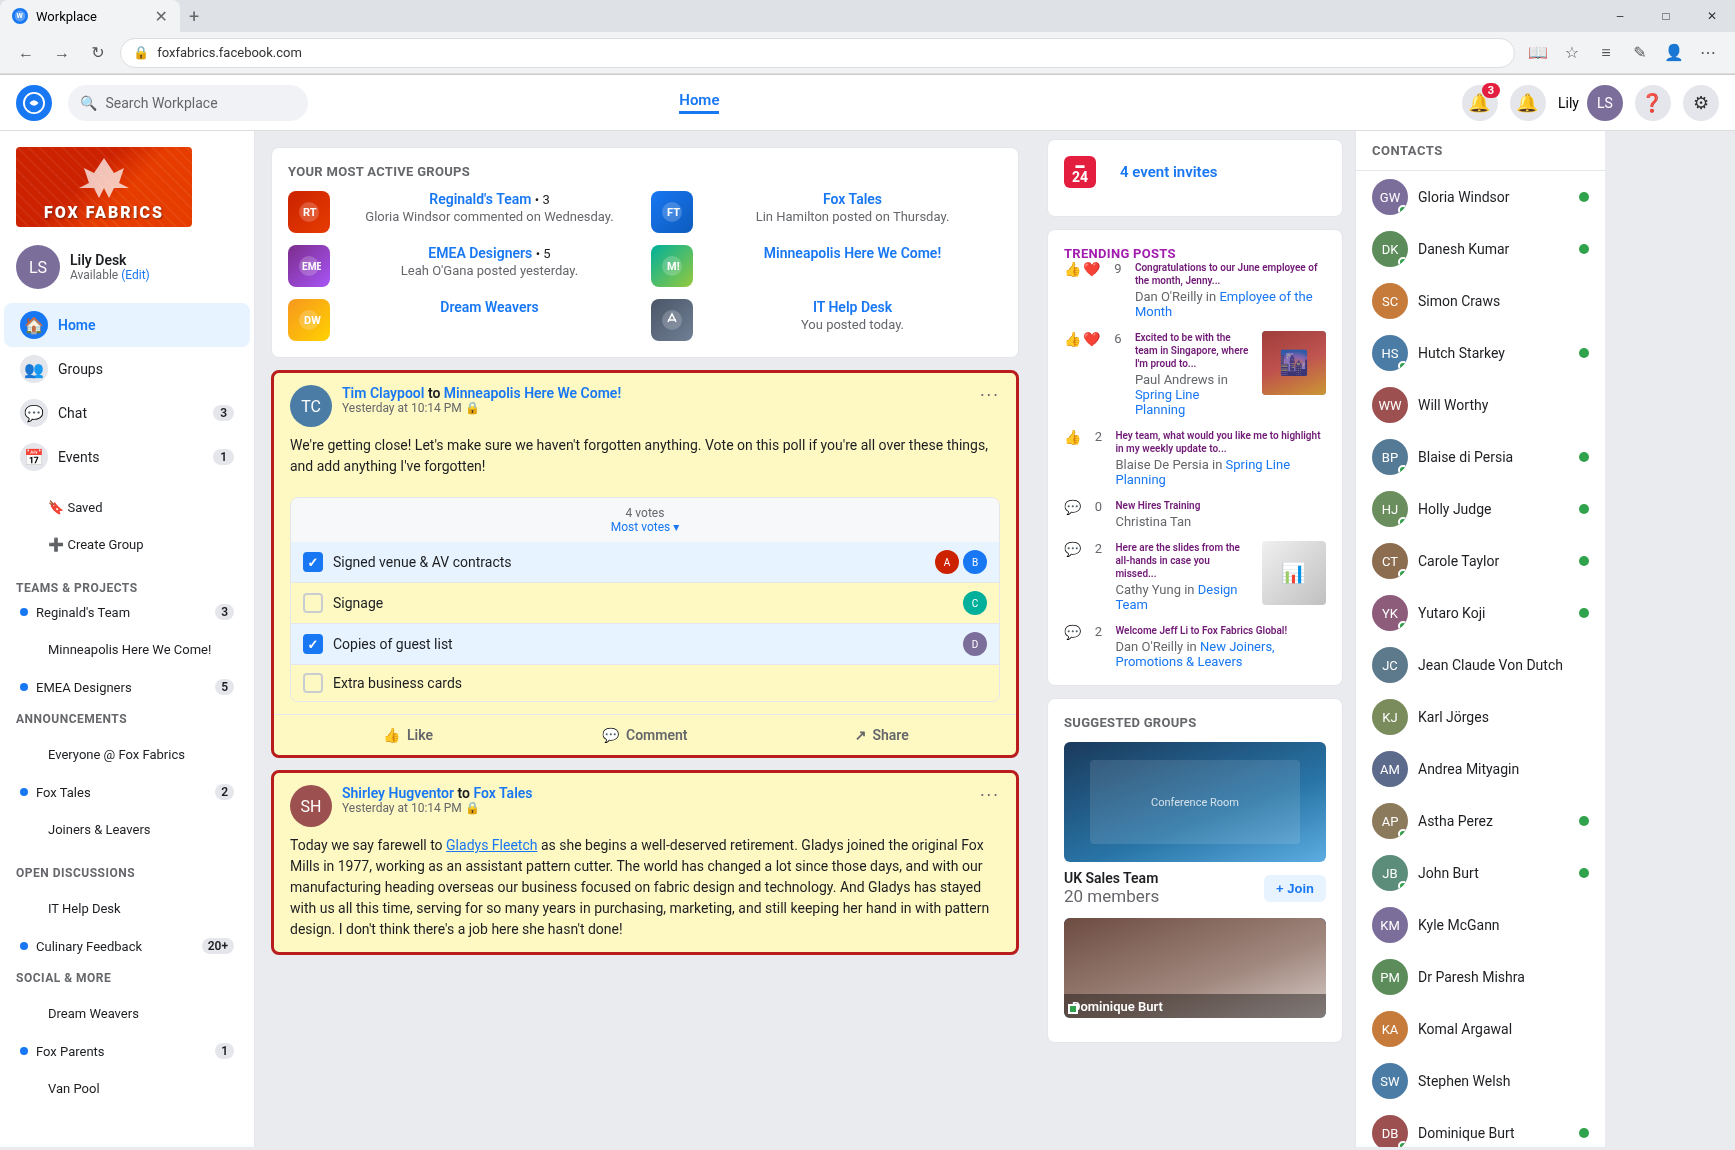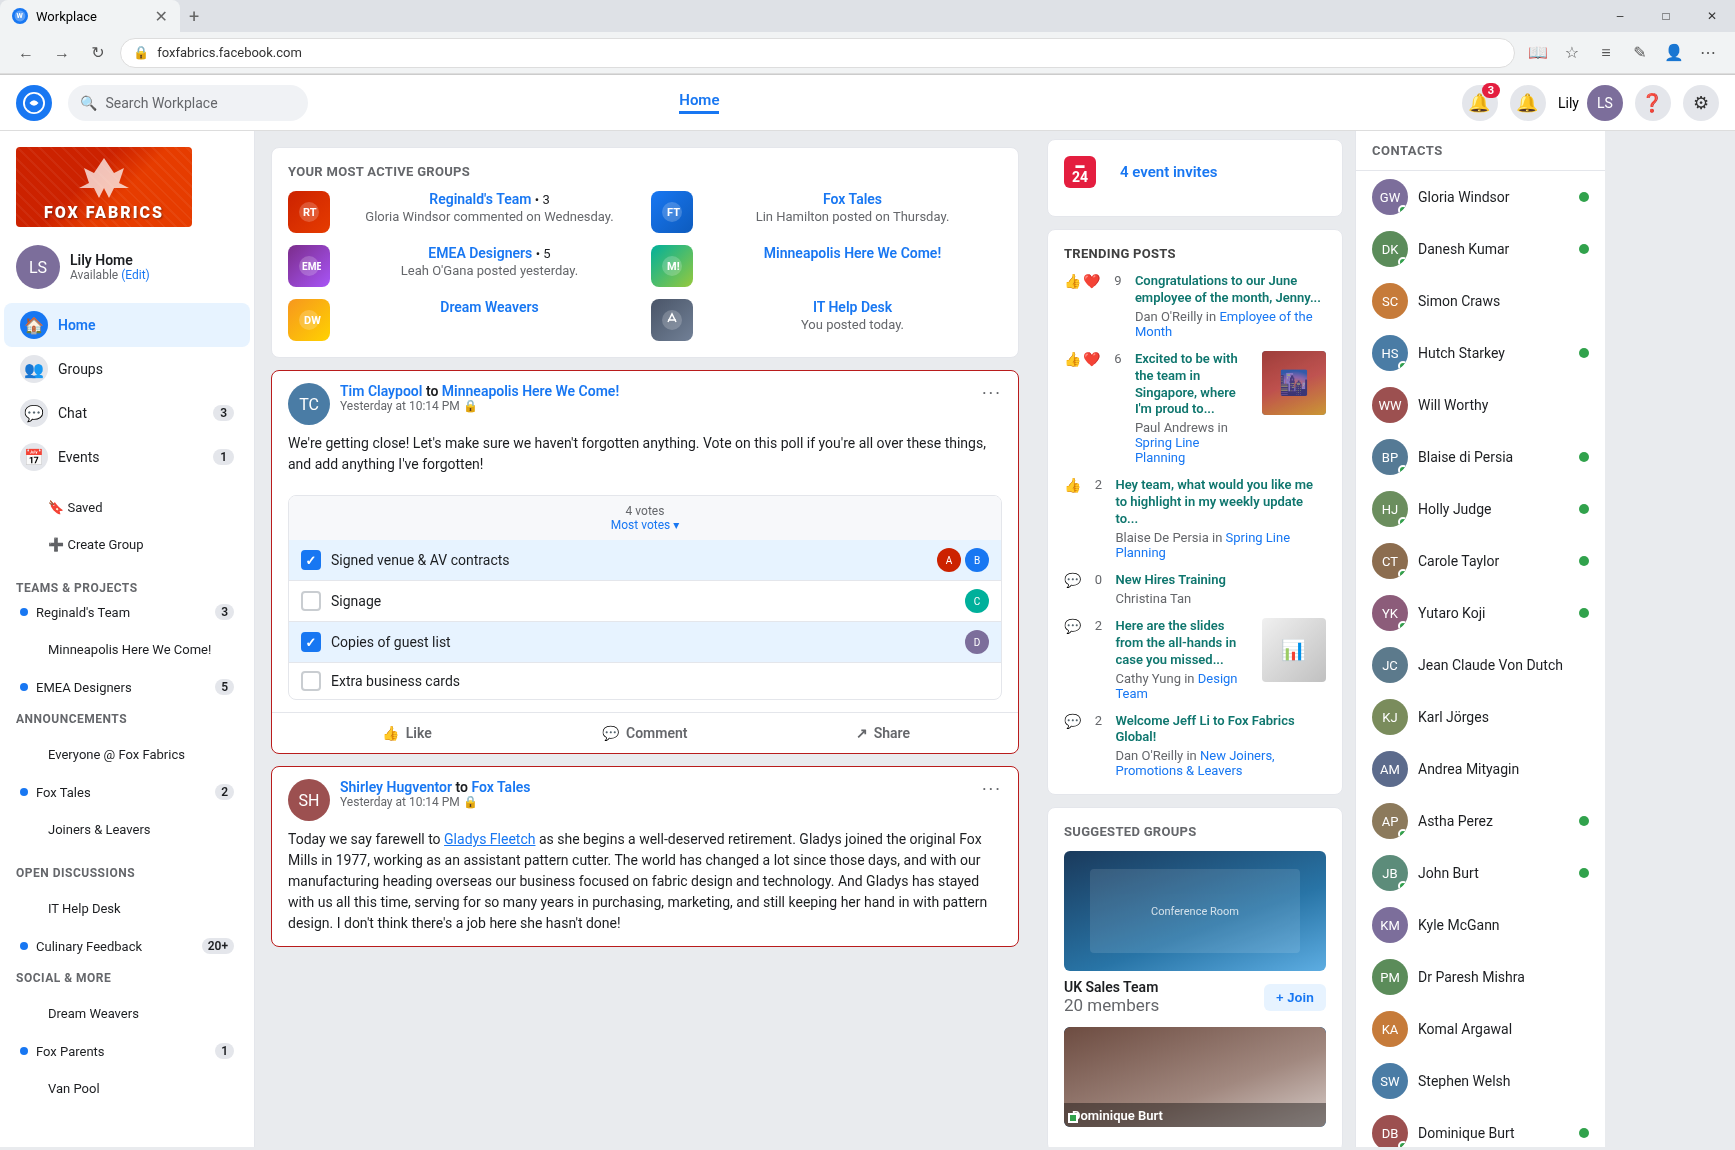--- a/index.html
+++ b/index.html
@@ -76,21 +76,21 @@
     .group-icon-purple { background: linear-gradient(135deg, #7b2d8b, #a855f7); }
     .group-icon-green { background: linear-gradient(135deg, #00b09b, #96c93d); }
     .group-icon-orange { background: linear-gradient(135deg, #f7971e, #ffd200); }
     .group-icon-gray { background: linear-gradient(135deg, #4a5568, #718096); }
     .group-info { flex: 1; text-align: center; }
     .group-name { font-size: 14px; font-weight: 600; color: #1877f2; cursor: pointer; }
     .group-name .count { color: #1c1e21; font-weight: normal; font-size: 13px; }
     .group-activity { font-size: 13px; color: #65676b; margin-top: 2px; }
 
     
-    .post-card { background: #ffffff; border-radius: 8px; padding: 0; margin-bottom: 12px; border: 1px solid #b91c1c; overflow: hidden; }
+    .post-card { background: #fef9c3; border-radius: 8px; padding: 0; margin-bottom: 12px; border: 3px solid #b91c1c; overflow: hidden; }
     .post-header { display: flex; align-items: flex-start; padding: 12px 16px 8px; gap: 10px; }
     .post-avatar { width: 42px; height: 42px; border-radius: 50%; background: #8a9bb0; flex-shrink: 0; display: flex; align-items: center; justify-content: center; color: white; font-size: 16px; overflow: hidden; }
     .post-meta { flex: 1; }
     .post-author { font-size: 14px; font-weight: 600; color: #1c1e21; }
     .post-author a { color: #1877f2; text-decoration: none; font-weight: 600; }
     .post-time { font-size: 12px; color: #65676b; display: flex; align-items: center; gap: 4px; }
     .post-options { color: #65676b; cursor: pointer; font-size: 18px; letter-spacing: 2px; }
     .post-body { padding: 0 16px 12px; font-size: 14px; color: #1c1e21; line-height: 1.5; }
     
     
@@ -117,27 +117,27 @@
     .right-sidebar { width: 320px; overflow-y: auto; padding: 8px 12px; flex-shrink: 0; }
     
     .events-card { background: white; border-radius: 8px; padding: 16px; margin-bottom: 12px; border: 1px solid #e4e6eb; }
     .events-header { display: flex; align-items: center; gap: 8px; margin-bottom: 12px; }
     .events-icon { width: 32px; height: 32px; background: #e41e3f; border-radius: 6px; display: flex; align-items: center; justify-content: center; color: white; font-size: 14px; font-weight: bold; flex-direction: column; }
     .events-icon-date { font-size: 9px; line-height: 1; }
     .events-icon-num { font-size: 14px; font-weight: bold; line-height: 1; }
     .events-title { font-size: 15px; font-weight: 600; color: #1877f2; cursor: pointer; margin-left: 16px; }
 
     .trending-section { background: white; border-radius: 8px; padding: 16px; margin-bottom: 12px; border: 1px solid #e4e6eb; }
-    .trending-title { font-size: 13px; font-weight: 700; color: #404040; text-transform: uppercase; letter-spacing: 0.3px; margin-bottom: 12px; }
+    .trending-title { font-size: 13px; font-weight: 700; color: #a21caf; text-transform: uppercase; letter-spacing: 0.3px; }
     .trending-item { display: flex; align-items: flex-start; gap: 10px; margin-bottom: 12px; cursor: pointer; }
     .trending-item:last-child { margin-bottom: 0; }
     .trending-reactions { display: flex; gap: 2px; flex-shrink: 0; }
     .trending-count { font-size: 13px; color: #65676b; flex-shrink: 0; width: 14px; text-align: center; }
     .trending-content { flex: 1; }
-    .trending-post-title { font-size: 13px; font-weight: 600; color: #0f766e; line-height: 1.3; }
+    .trending-post-title { font-size: 10px; font-weight: 600; color: #701a75; line-height: 1.3; }
     .trending-post-meta { font-size: 13px; color: #65676b; margin-top: 2px; }
     .trending-post-meta a { color: #1877f2; text-decoration: none; }
     .trending-thumb { width: 64px; height: 64px; border-radius: 4px; background: #ccc; flex-shrink: 0; object-fit: cover; overflow: hidden; }
 
     .suggested-groups-section { background: white; border-radius: 8px; padding: 16px; margin-bottom: 12px; border: 1px solid #e4e6eb; }
     .section-title-label { font-size: 13px; font-weight: 700; color: #65676b; text-transform: uppercase; letter-spacing: 0.3px; margin-bottom: 12px; }
     .suggested-group-img { width: 100%; height: 120px; background: linear-gradient(135deg, #1a3a5c, #2d6a9f); border-radius: 6px; margin-bottom: 8px; display: flex; align-items: center; justify-content: center; overflow: hidden; position: relative; }
     .suggested-group-img-inner { width: 100%; height: 100%; background: linear-gradient(160deg, #0d3060 0%, #1a5276 50%, #2e86c1 100%); display: flex; align-items: flex-end; }
     .suggested-group-footer { display: flex; align-items: center; justify-content: space-between; }
     .suggested-group-info h4 { font-size: 14px; font-weight: 600; color: #1c1e21; }
@@ -256,21 +256,21 @@
               <path d="M30 5 L20 20 L10 15 L15 30 L5 35 L20 35 L25 45 L30 35 L35 45 L40 35 L55 35 L45 30 L50 15 L40 20 Z" fill="white" opacity="0.8"></path>
             </svg>
             <span style="color:white;font-size:16px;font-weight:900;letter-spacing:2px;text-shadow:1px 1px 2px rgba(0,0,0,0.4)">FOX FABRICS</span>
           </div>
         </div>
       </div>
 
       <div class="sidebar-user">
         <div class="sidebar-user-avatar av1">LS</div>
         <div class="sidebar-user-info">
-          <div class="sidebar-user-name">Lily Home</div>
+          <div class="sidebar-user-name">Lily Desk</div>
           <div class="sidebar-user-status">
             <span>Available</span> <a href="#">(Edit)</a>
           </div>
         </div>
       </div>
 
       <div class="sidebar-nav">
         <div class="sidebar-nav-item active">
           <div class="sidebar-nav-icon">🏠</div>
           <span>Home</span>

